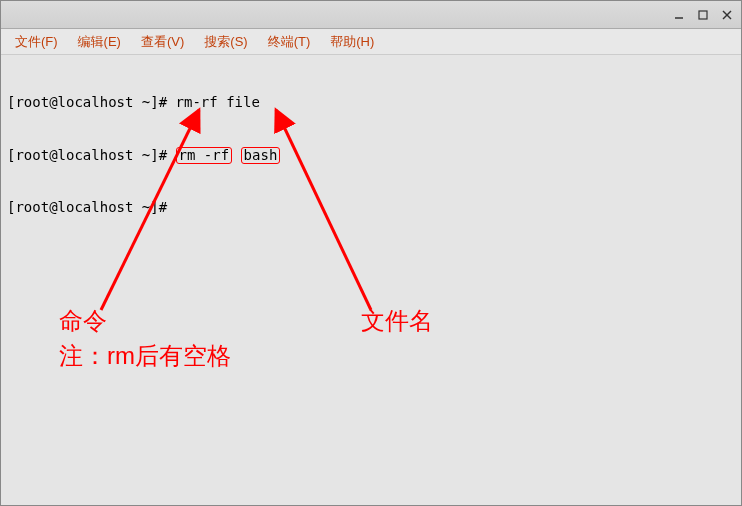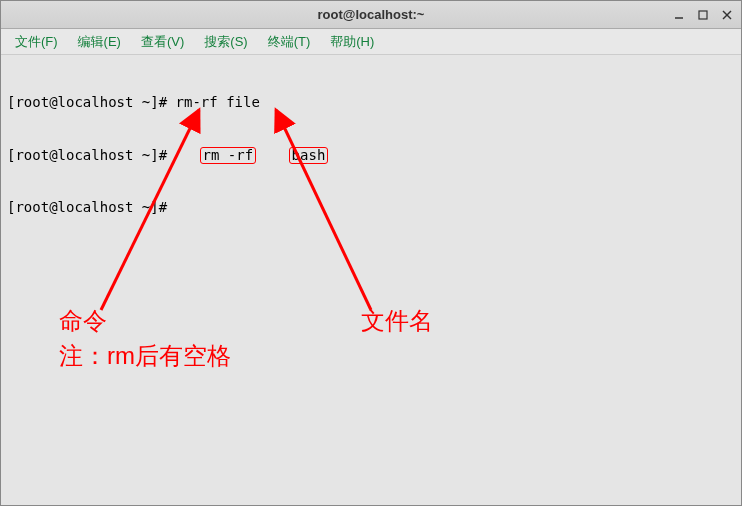--- a/index.html
+++ b/index.html
@@ -52,21 +52,21 @@
     }
     .menubar {
       background: #e8e8e8;
       height: 26px;
       display: flex;
       align-items: center;
       padding: 0 6px;
       gap: 4px;
       border-bottom: 1px solid #ccc;
       font-size: 13px;
-      color: #15803d;
+      color: #c2410c;
     }
     .menu-item {
       padding: 2px 8px;
       cursor: pointer;
     }
     .terminal {
       flex: 1;
       background: #e5e5e5;
       color: #000;
       font-family: "DejaVu Sans Mono", "Courier New", monospace;
@@ -76,21 +76,20 @@
       white-space: pre;
       line-height: 1.25;
     }
     .term-line { white-space: pre; }
     .boxed {
       border: 1.5px solid #f00;
       border-radius: 3px;
       padding: 0 2px;
       display: inline-block;
       line-height: 1.1;
-      margin-left: 24px;
     }
     .annotations {
       position: absolute;
       top: 0;
       left: 0;
       width: 100%;
       height: 100%;
       pointer-events: none;
     }
     .anno-text {
@@ -101,21 +100,20 @@
       line-height: 1.3;
       white-space: nowrap;
       margin-left: 12px;
     }
   </style>
 </head>
 <body>
 
 <div class="window">
   <div class="titlebar">
-    <div class="title">root@localhost:~</div>
     <div class="window-controls">
       <div class="win-btn">
         <svg width="12" height="12" viewBox="0 0 12 12">
             <line x1="2" y1="9" x2="10" y2="9" stroke="#333" stroke-width="1.5"></line>
           </svg>
       </div>
       <div class="win-btn">
         <svg width="12" height="12" viewBox="0 0 12 12">
             <rect x="2" y="2" width="8" height="8" fill="none" stroke="#333" stroke-width="1.2"></rect>
           </svg>

